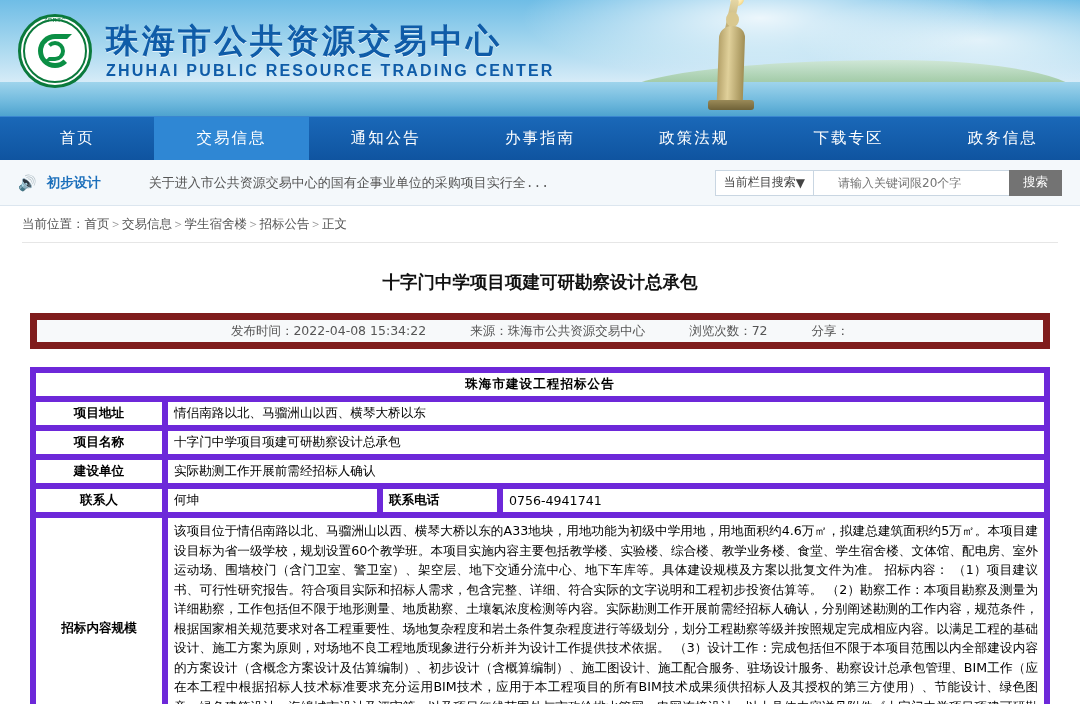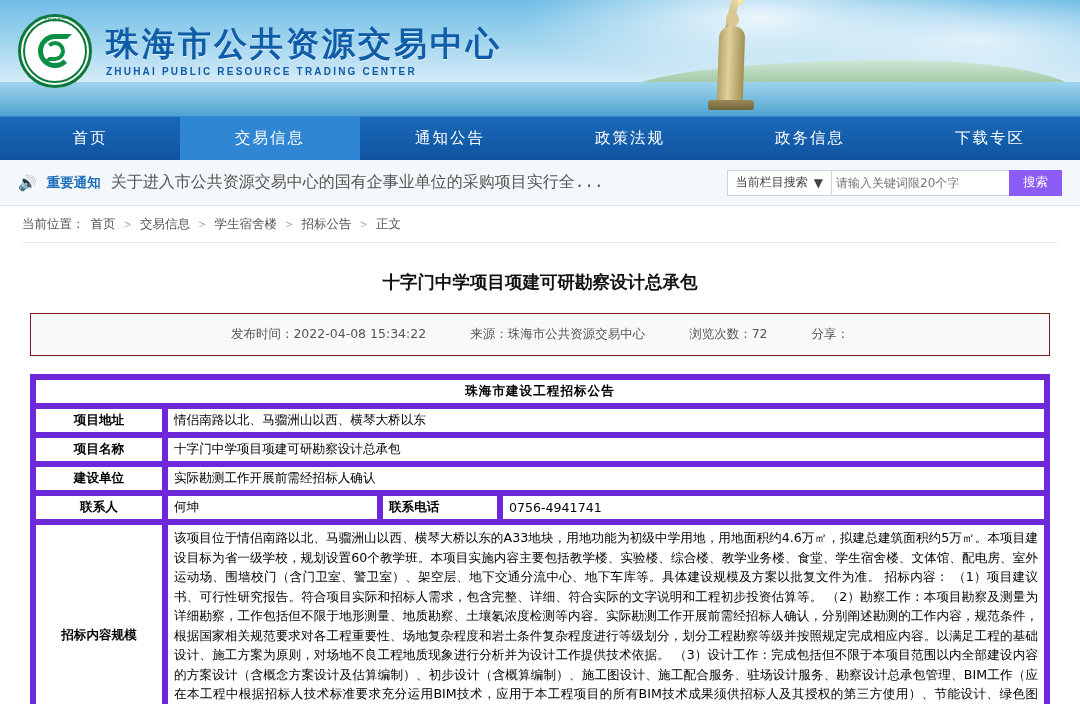--- a/index.html
+++ b/index.html
@@ -97,21 +97,21 @@
     position: absolute; left: 0; right: 0; top: 3px;
     text-align: center; font-size: 6px; color: #0b7a3c; letter-spacing: .5px;
   }
   .logo-text .cn {
     font-family: "DejaVu Sans", sans-serif;
     font-size: 33px; font-weight: bold; color: #0f5ca8;
     letter-spacing: 3px; line-height: 1.15;
     text-shadow: 0 1px 0 rgba(255,255,255,.7);
   }
   .logo-text .en {
-    font-size: 10px; font-weight: bold; color: #0f5ca8;
+    font-size: 16px; font-weight: bold; color: #0f5ca8;
     letter-spacing: 2.2px; margin-top: 3px;
   }
 
   
   .nav {
     height: 44px;
     background: linear-gradient(180deg, #1a68b8 0%, #0f54a0 100%);
     display: flex; align-items: stretch;
     border-top: 1px solid #3a86cf;
   }
@@ -125,61 +125,61 @@
   .nav-item.active { background: #2f87d4; }
 
   
   .notice {
     height: 46px; background: #f4f8fb; border-bottom: 1px solid #dce6ef;
     display: flex; align-items: center; padding: 0 18px; gap: 10px;
   }
   .notice-icon { color: #1b6fbb; font-size: 15px; }
   .notice-label { color: #1b6fbb; font-size: 13.5px; font-weight: bold; white-space: nowrap;
     font-family: "DejaVu Sans", sans-serif; }
-  .notice-text { color: #555; font-size: 16px; white-space: nowrap; overflow: hidden;
-    font-family: Liberation Mono, monospace; }
+  .notice-text { color: #555; font-size: 13px; white-space: nowrap; overflow: hidden;
+    font-family: Liberation Mono, monospace; margin-left: 38px; }
   .search-box { margin-left: auto; display: flex; align-items: stretch; height: 26px; }
   .search-scope {
     background: #ffffff; border: 1px solid #c9d6e2; border-right: none;
-    font-size: 12px; color: #444; padding: 7px 8px; display: flex; align-items: center; gap: 6px;
+    font-size: 12px; color: #444; padding: 7px 8px; display: flex; align-items: center; 
     font-family: "DejaVu Sans", sans-serif;
   }
   .search-input {
-    width: 178px; border: 1px solid #c9d6e2; border-right: none;
-    font-size: 12px; color: #666; padding: 0 4px; outline: none;
+    width: 196px; border: 1px solid #c9d6e2; border-right: none;
+    font-size: 12px; color: #666; padding: 0 24px; outline: none;
     font-family: "DejaVu Sans", sans-serif;
   }
   .search-btn {
-    background: #8b5cf6; color: #fff; border: none; font-size: 12.5px;
+    background: #737373; color: #fff; border: none; font-size: 12.5px;
     padding: 0 14px; cursor: pointer;
     font-family: "DejaVu Sans", sans-serif;
   }
 
   
   .crumb {
     height: 36px; display: flex; align-items: center; padding: 0 22px;
-    font-size: 12.5px; color: #555; gap: 6px;
+    font-size: 12.5px; color: #555; 
     font-family: "DejaVu Sans", sans-serif;
   }
   .crumb a { color: #555; text-decoration: none; }
   .crumb .sep { color: #999; }
 
   
   .content {
     background: #fff; margin: 0 22px; padding: 0 8px;
     border-top: 1px solid #e6e6e6;
   }
   .doc-title {
     text-align: center; font-size: 17.5px; font-weight: bold; color: #111;
     padding: 26px 60px 18px; line-height: 1.5;
     font-family: "DejaVu Sans", sans-serif;
   }
   .meta {
-    background: #f7f9fa; border: 1px solid #7f1d1d;
-    height: 43px; display: flex; align-items: center; justify-content: center;
+    background: #f7f9fa; border: 7px solid #7f1d1d;
+    height: 36px; display: flex; align-items: center; justify-content: center;
     gap: 44px; font-size: 12.5px; color: #555;
     font-family: "DejaVu Sans", sans-serif;
   }
 
   
   .tbl-wrap { margin-top: 18px; }
   table.notice-table {
     width: 100%; border-collapse: collapse;
     border: 1px solid #000;
     font-family: "DejaVu Sans", sans-serif;
@@ -226,28 +226,29 @@
       <div class="cn">珠海市公共资源交易中心</div>
       <div class="en">ZHUHAI PUBLIC RESOURCE TRADING CENTER</div>
     </div>
   </div>
 </div>
 
 <div class="nav">
   <div class="nav-item">首页</div>
   <div class="nav-item active">交易信息</div>
   <div class="nav-item">通知公告</div>
+  <div class="nav-item">办事指南</div>
   <div class="nav-item">政策法规</div>
+  <div class="nav-item">下载专区</div>
   <div class="nav-item">政务信息</div>
-  <div class="nav-item">下载专区</div>
 </div>
 
 <div class="notice">
   <span class="notice-icon">🔊</span>
-  <span class="notice-label">重要通知</span>
+  <span class="notice-label">初步设计</span>
   <span class="notice-text">关于进入市公共资源交易中心的国有企事业单位的采购项目实行全...</span>
   <div class="search-box">
     <div class="search-scope">
       <span>当前栏目搜索</span>
       <span>▼</span>
     </div>
     <input class="search-input" type="text" placeholder="请输入关键词限20个字" style="">
     <button class="search-btn">搜索</button>
   </div>
 </div>

